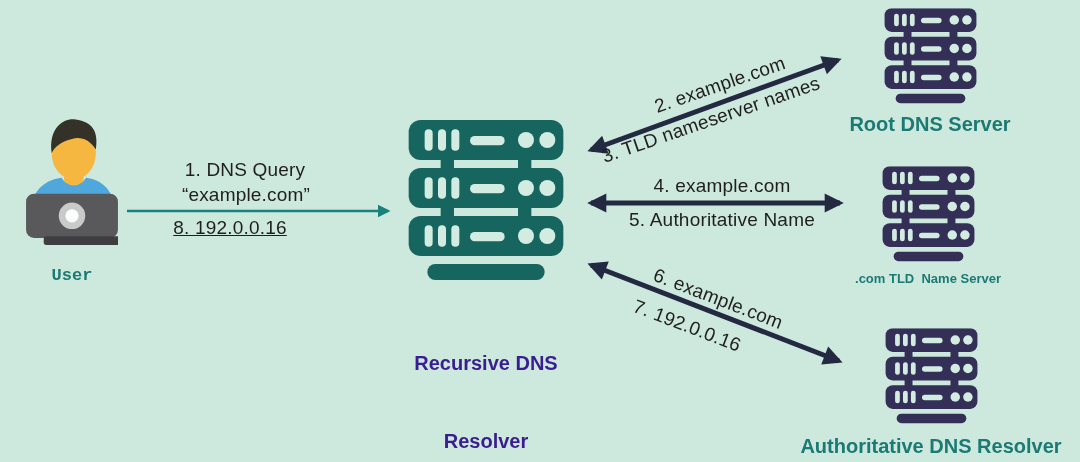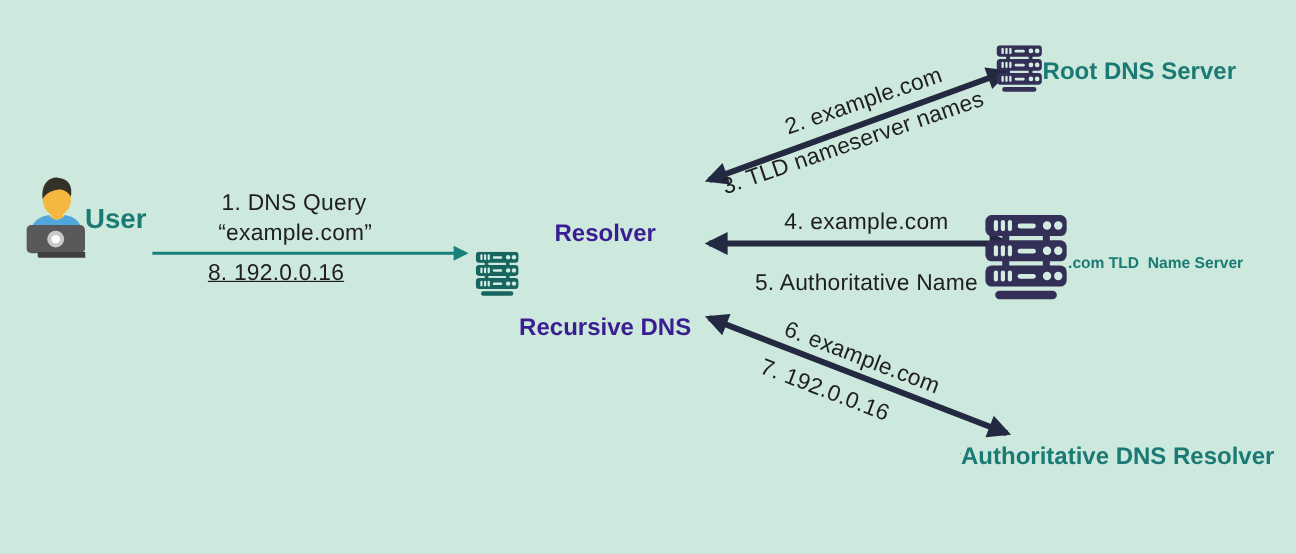--- a/index.html
+++ b/index.html
@@ -10,21 +10,21 @@
     --teal-label:#1b7a74;
     --purple:#3a1d91;
     --arrow-navy:#232940;
     --arrow-teal:#1a807b;
     --msg-text:#1f1f1f;
   }
   *{box-sizing:border-box;margin:0;padding:0;}
   body{font-family:"Liberation Sans",sans-serif;background:var(--bg);}
   .canvas{position:relative;width:1080px;height:462px;background:var(--bg);overflow:hidden;}
   .arrows-layer{position:absolute;left:0;top:0;z-index:1;}
-  .node{position:absolute;display:flex;flex-direction:row;align-items:center;z-index:2;}
+  .node{position:absolute;display:flex;flex-direction:column;align-items:center;z-index:2;}
   .node-label{font-weight:bold;white-space:pre;text-align:center;}
   .teal{color:var(--teal-label);}
   .purple{color:var(--purple);line-height:1.3;}
   .server{display:block;}
   .server.big{width:160px;height:168px;color:var(--teal-icon);}
   .server.small{width:95px;height:100px;color:var(--navy-icon);}
   .person{display:block;width:92px;height:129px;}
   .flow-label{
     position:absolute;z-index:3;font-size:19px;color:var(--msg-text);
     white-space:nowrap;transform:translate(-50%,-50%) rotate(var(--r,0deg));
@@ -93,30 +93,30 @@
     <svg class="person" viewBox="0 0 104 146">
       <ellipse cx="54" cy="42" rx="25" ry="30" fill="#f5b73f"></ellipse>
       <path d="M 29,42 C 25,12 44,2 56,4 C 76,7 82,18 79,38 C 72,27 62,23 52,26 C 40,29 33,34 29,42 Z" fill="#343129"></path>
       <rect x="43" y="58" width="22" height="20" fill="#f5b73f"></rect>
       <path d="M6,104 C8,82 24,72 40,70 L44,75 Q54,82 64,75 L68,70 C84,72 98,82 100,104 Z" fill="#4fa7dc"></path>
       <rect x="0" y="88" width="104" height="50" rx="9" fill="#59595b"></rect>
       <circle cx="52" cy="113" r="15" fill="#c9cbca"></circle>
       <circle cx="52" cy="113" r="7.5" fill="#fdfdfd"></circle>
       <rect x="20" y="136" width="90" height="10" rx="3" fill="#3e3e40"></rect>
     </svg>
-    <div class="node-label teal" style="font-size:23px;margin-top:3px;">User</div>
+    <div class="node-label teal" style="font-size:17px;margin-top:21px;font-family:Liberation Mono, monospace;">User</div>
   </div>
 
   <div class="node" style="left:396px;top:120px;width:180px;">
     <svg class="server big" viewBox="0 0 120 126">
       <use href="#sym-server"></use>
     </svg>
     <div class="node-label purple" style="font-size:20px;margin-top:10px;">
+      <div>Recursive DNS</div>
       <div>Resolver</div>
-      <div>Recursive DNS</div>
     </div>
   </div>
 
   <div class="node" style="left:830px;top:8px;width:200px;">
     <svg class="server small" viewBox="0 0 120 126">
       <use href="#sym-server"></use>
     </svg>
     <div class="node-label teal" style="font-size:20px;margin-top:5px;">Root DNS Server</div>
   </div>
 
@@ -135,18 +135,18 @@
   </div>
 
   <div class="flow-label" style="left:245px;top:170px;">1. DNS Query</div>
   <div class="flow-label" style="left:246px;top:195px;">“example.com”</div>
   <div class="flow-label" style="left:230px;top:228px;text-decoration:underline;">8. 192.0.0.16</div>
 
   <div class="flow-label" style="left:720px;top:85px;--r:-19deg;">2. example.com</div>
   <div class="flow-label" style="left:711px;top:120px;--r:-19deg;">3. TLD nameserver names</div>
 
   <div class="flow-label" style="left:722px;top:186px;text-align:right;">4. example.com</div>
-  <div class="flow-label" style="left:722px;top:237px;">5. Authoritative Name</div>
+  <div class="flow-label" style="left:722px;top:220px;">5. Authoritative Name</div>
 
   <div class="flow-label" style="left:718px;top:299px;--r:21deg;">6. example.com</div>
   <div class="flow-label" style="left:687px;top:326px;--r:21deg;">7. 192.0.0.16</div>
 
 </div>
 
 </body></html>

